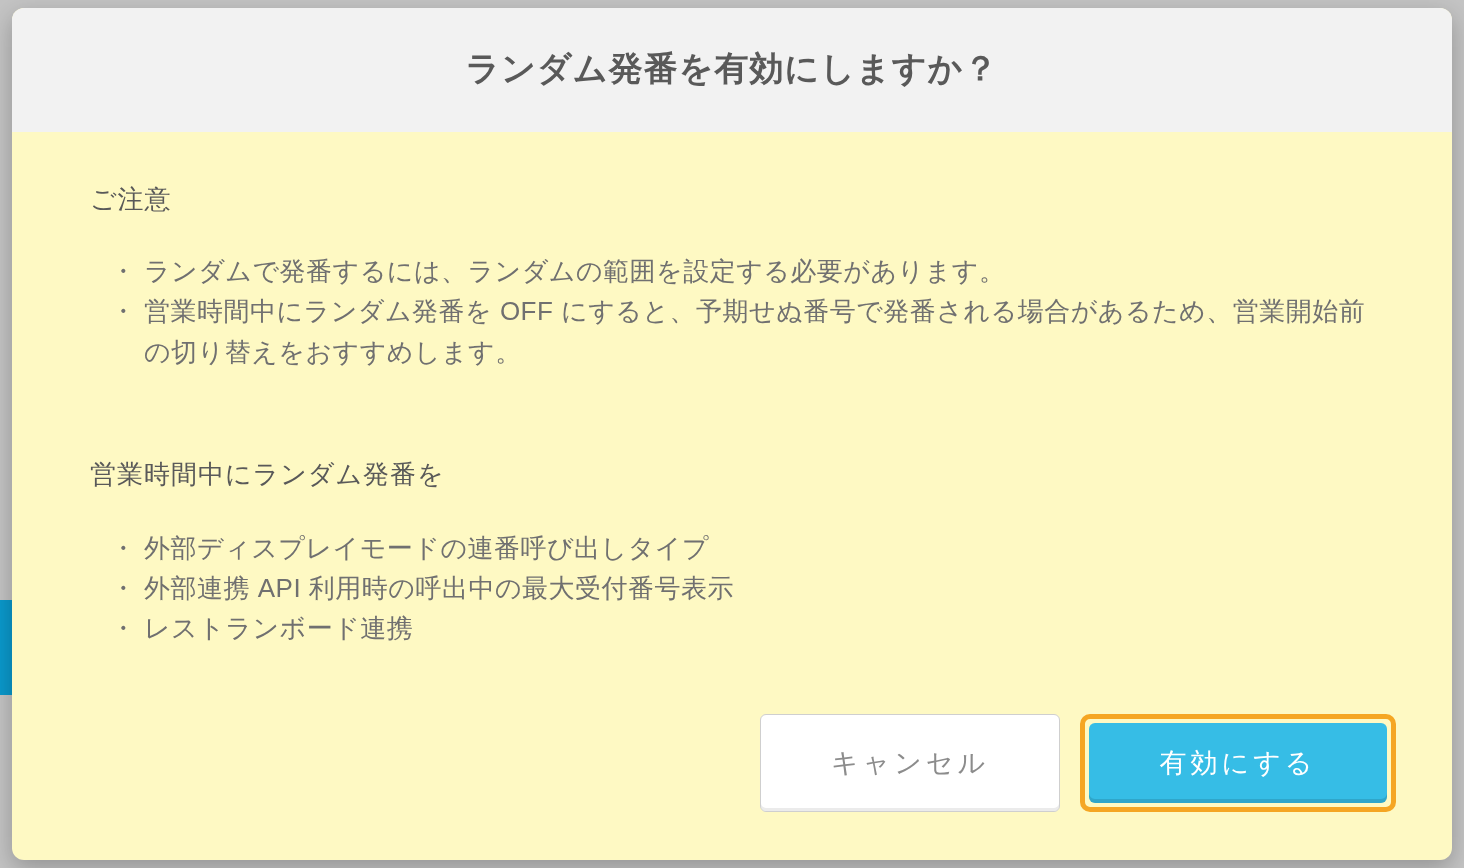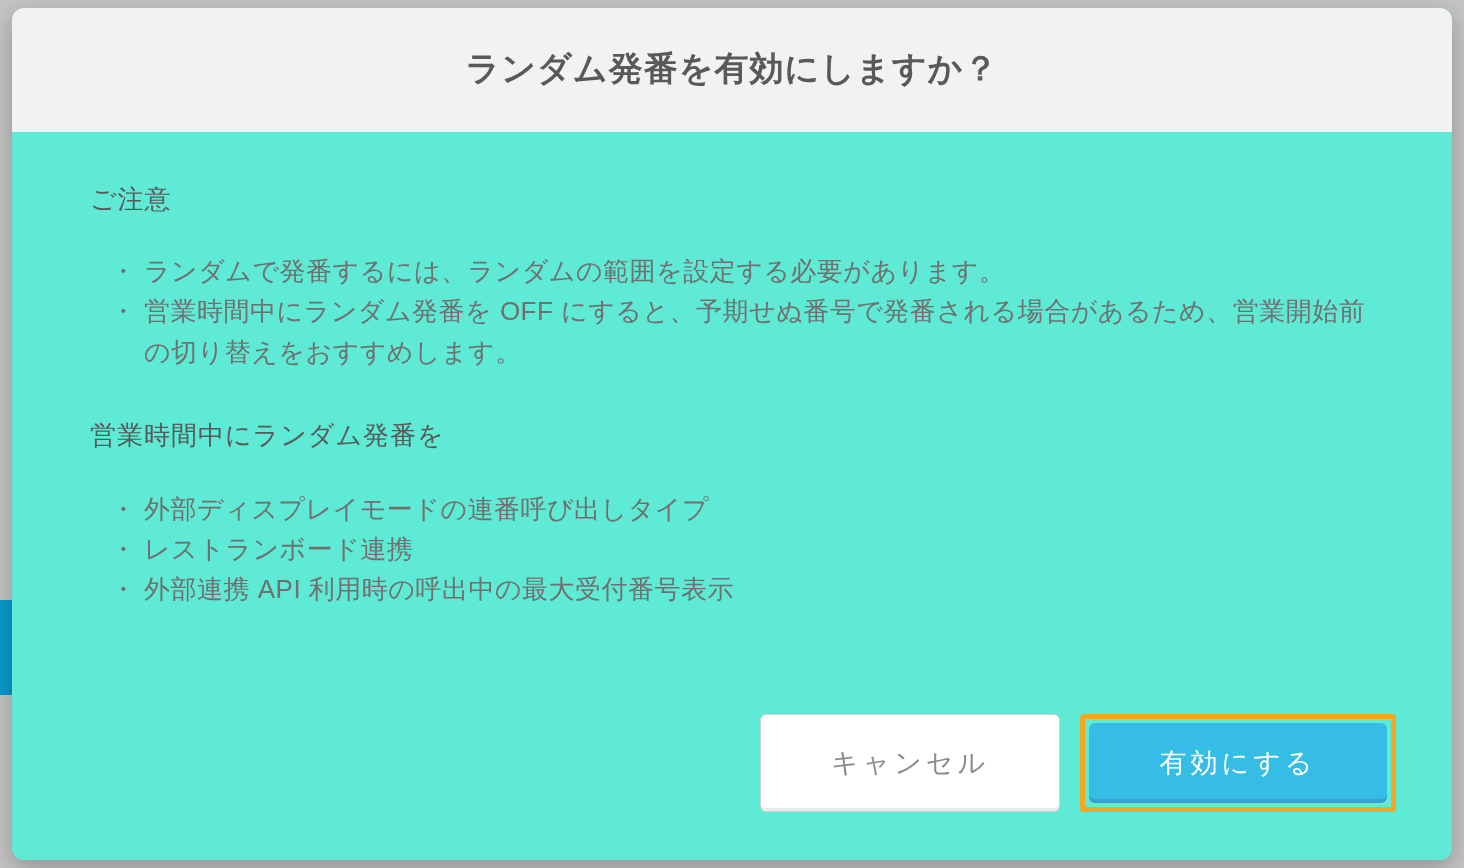--- a/index.html
+++ b/index.html
@@ -27,21 +27,21 @@
       width: 12px;
       height: 95px;
       background: #0a99cc;
     }
     .modal {
       position: absolute;
       top: 8px;
       left: 12px;
       right: 12px;
       bottom: 8px;
-      background: #5eead4;
+      background: #fef9c3;
       border-radius: 12px;
       box-shadow: 0 8px 24px rgba(0,0,0,0.25);
       display: flex;
       flex-direction: column;
       overflow: hidden;
     }
     .modal-header {
       background: #f2f2f2;
       padding: 38px 20px 40px;
       text-align: center;
@@ -59,21 +59,21 @@
     .section-heading {
       font-size: 26px;
       font-weight: 400;
       color: #595959;
       margin-bottom: 34px;
       letter-spacing: 1px;
     }
     .bullet-list {
       list-style: none;
       padding-left: 28px;
-      margin-bottom: 46px;
+      margin-bottom: 85px;
     }
     .bullet-list li {
       position: relative;
       font-size: 26px;
       color: #707070;
       line-height: 1.55;
       letter-spacing: 0.5px;
       padding-left: 26px;
     }
     .bullet-list li::before {
@@ -105,21 +105,21 @@
       font-family: inherit;
     }
     .btn-secondary {
       background: #ffffff;
       color: #8c8c8c;
       border: 1px solid #cfcfcf;
       box-shadow: inset 0 -3px 0 rgba(0,0,0,0.08);
     }
     .btn-primary-wrap {
       border: 5px solid #f5a623;
-      border-radius: 4px;
+      border-radius: 10px;
       padding: 4px;
       display: inline-block;
     }
     .btn-primary {
       background: #36bde6;
       color: #ffffff;
       min-width: 298px;
       box-shadow: inset 0 -4px 0 rgba(0,0,0,0.12);
       padding: 22px 46px;
     }
@@ -139,22 +139,22 @@
 
     <h2 class="section-heading">ご注意</h2>
     <ul class="bullet-list">
       <li>ランダムで発番するには、ランダムの範囲を設定する必要があります。</li>
       <li>営業時間中にランダム発番を OFF にすると、予期せぬ番号で発番される場合があるため、営業開始前の切り替えをおすすめします。</li>
     </ul>
 
     <h2 class="section-heading">営業時間中にランダム発番を</h2>
     <ul class="bullet-list compact">
       <li>外部ディスプレイモードの連番呼び出しタイプ</li>
+      <li>外部連携 API 利用時の呼出中の最大受付番号表示</li>
       <li>レストランボード連携</li>
-      <li>外部連携 API 利用時の呼出中の最大受付番号表示</li>
     </ul>
 
   </div>
   <div class="modal-footer">
     <button class="btn btn-secondary">キャンセル</button>
     <span class="btn-primary-wrap">
       <button class="btn btn-primary">有効にする</button>
     </span>
   </div>
 </div>

